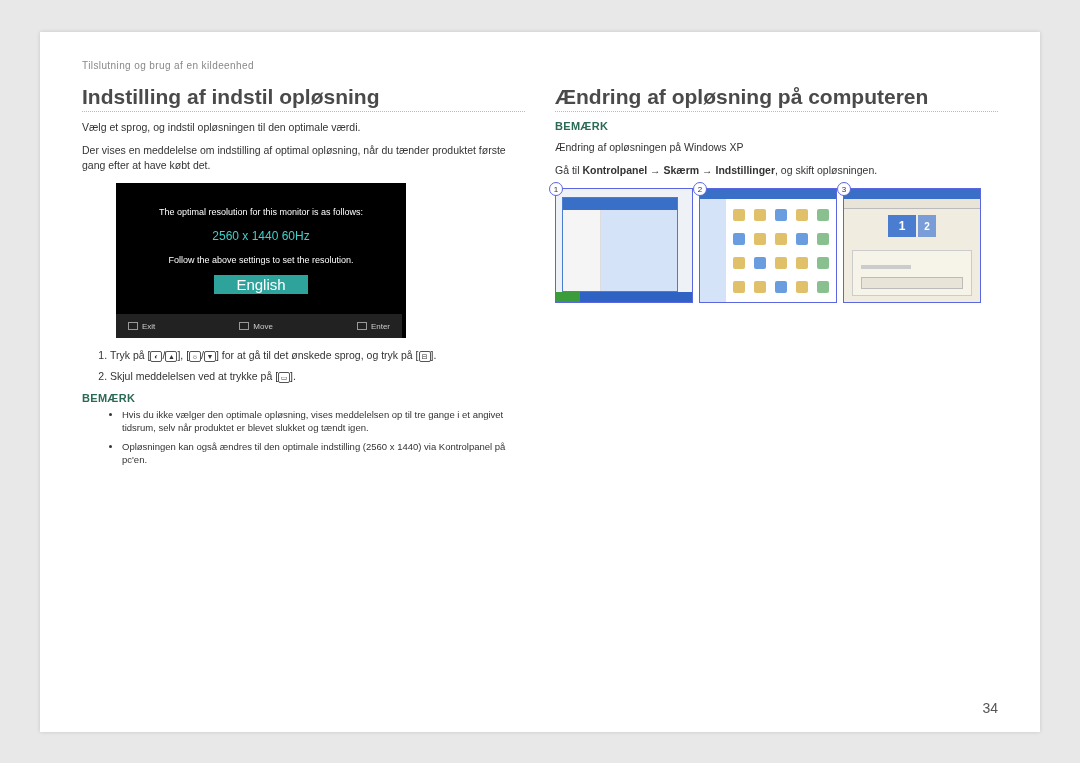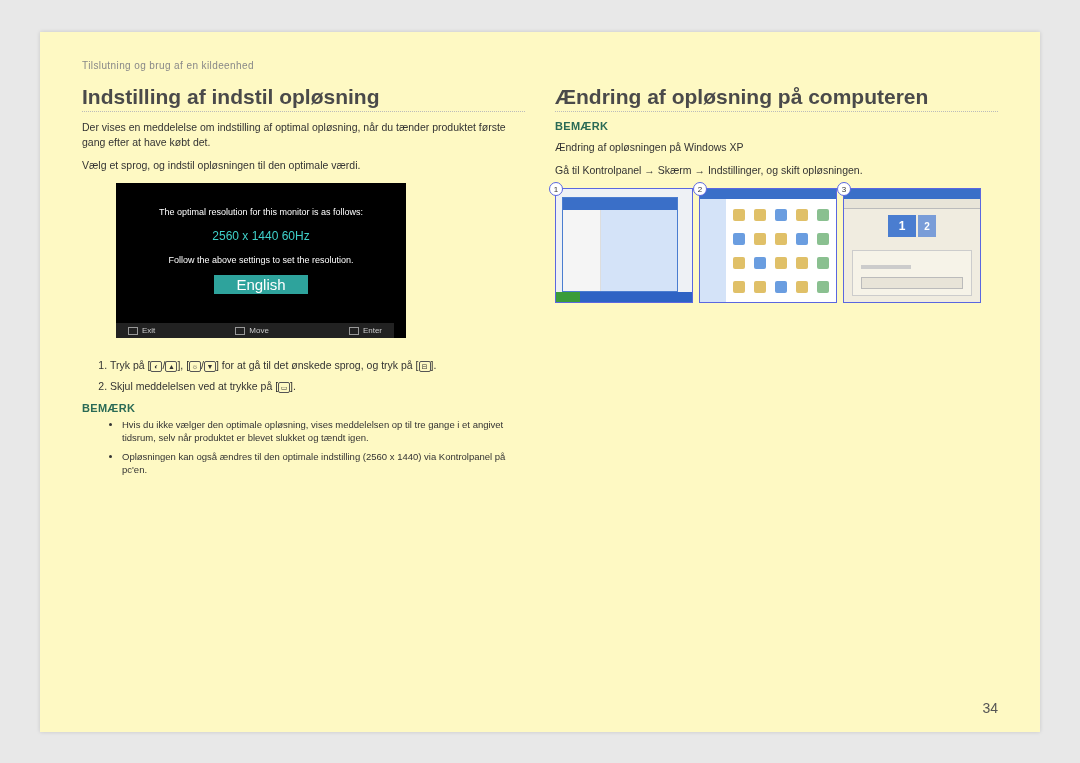--- a/index.html
+++ b/index.html
@@ -6,21 +6,21 @@
   body {
     background: #e8e8e8;
     font-family: Arial, sans-serif;
     width: 1080px;
     height: 763px;
     display: flex;
     align-items: center;
     justify-content: center;
   }
   .page {
-    background: #fef9c3;
+    background: #ffffff;
     width: 1000px;
     height: 700px;
     box-shadow: 0 0 4px rgba(0,0,0,0.15);
     padding: 28px 42px 20px 42px;
     position: relative;
     display: flex;
     flex-direction: column;
   }
   .breadcrumb {
     font-size: 10px;
@@ -45,21 +45,21 @@
   .body-text {
     font-size: 10.5px;
     color: #333;
     line-height: 1.45;
     margin-bottom: 8px;
   }
   .monitor-figure {
     width: 290px;
     height: 155px;
     background: #000;
-    margin: 10px 0 20px 34px;
+    margin: 10px 0 10px 34px;
     position: relative;
     display: flex;
     flex-direction: column;
     align-items: center;
     color: #fff;
     font-size: 9px;
     padding-top: 24px;
   }
   .monitor-figure .line1 { font-size: 9px; }
   .monitor-figure .res {
@@ -72,23 +72,23 @@
     background: #2ea39c;
     color: #fff;
     font-size: 15px;
     padding: 1px 22px;
     margin-top: 10px;
   }
   .monitor-figure .bottom-bar {
     position: absolute;
     bottom: 0;
     left: 0;
-    right: 12px;
+    right: 4px;
     background: #222;
-    height: 15px;
+    height: 24px;
     display: flex;
     align-items: center;
     font-size: 8px;
     color: #ccc;
     padding: 0 12px;
     justify-content: space-between;
   }
   .bb-item { display: flex; align-items: center; gap: 4px; }
   .bb-icon { display: inline-block; width: 10px; height: 8px; border: 1px solid #999; }
   ol.steps {
@@ -128,21 +128,21 @@
     color: #333;
     line-height: 1.4;
     margin-bottom: 6px;
   }
   .path-line {
     font-size: 10.5px;
     color: #333;
     margin: 8px 0 10px 0;
     line-height: 1.5;
   }
-  .path-line b { font-weight: normal; }
+  .path-line b { font-weight: bold; }
   .screenshots {
     display: flex;
     gap: 6px;
   }
   .shot-wrap { position: relative; }
   .shot-num {
     position: absolute;
     top: -6px;
     left: -6px;
     width: 14px;
@@ -201,22 +201,22 @@
 </head>
 <body>
 
 <div class="page">
   <div class="breadcrumb">Tilslutning og brug af en kildeenhed</div>
 
   <div class="columns">
 
     <div class="col">
       <h1>Indstilling af indstil opløsning</h1>
+      <p class="body-text">Vælg et sprog, og indstil opløsningen til den optimale værdi.</p>
       <p class="body-text">Der vises en meddelelse om indstilling af optimal opløsning, når du tænder produktet første gang efter at have købt det.</p>
-      <p class="body-text">Vælg et sprog, og indstil opløsningen til den optimale værdi.</p>
 
       <div class="monitor-figure">
         <div class="line1">The optimal resolution for this monitor is as follows:</div>
         <div class="res">2560 x 1440  60Hz</div>
         <div class="line2">Follow the above settings to set the resolution.</div>
         <div class="lang-btn">English</div>
         <div class="bottom-bar">
           <span class="bb-item">
               <span class="bb-icon"></span>
               <span>Exit</span>

